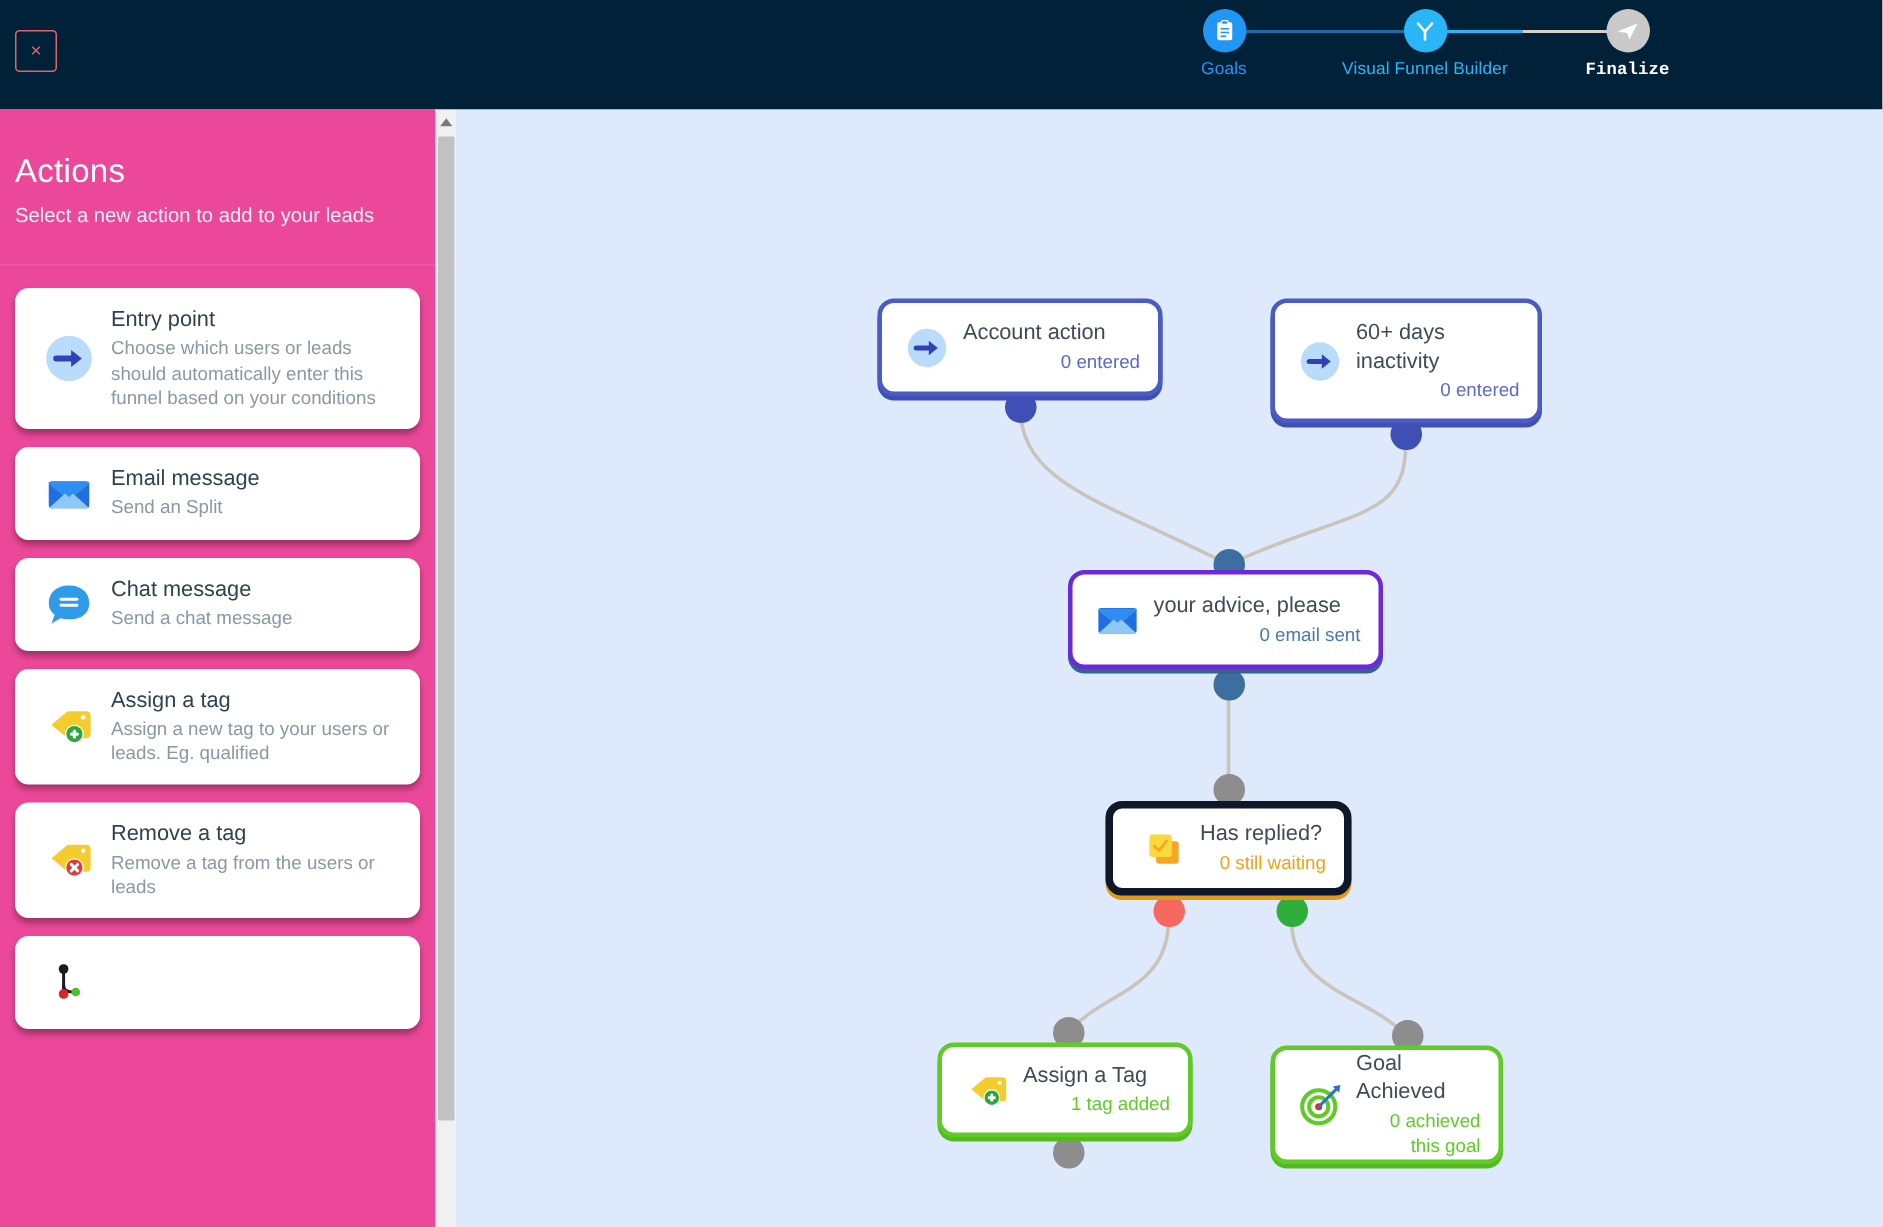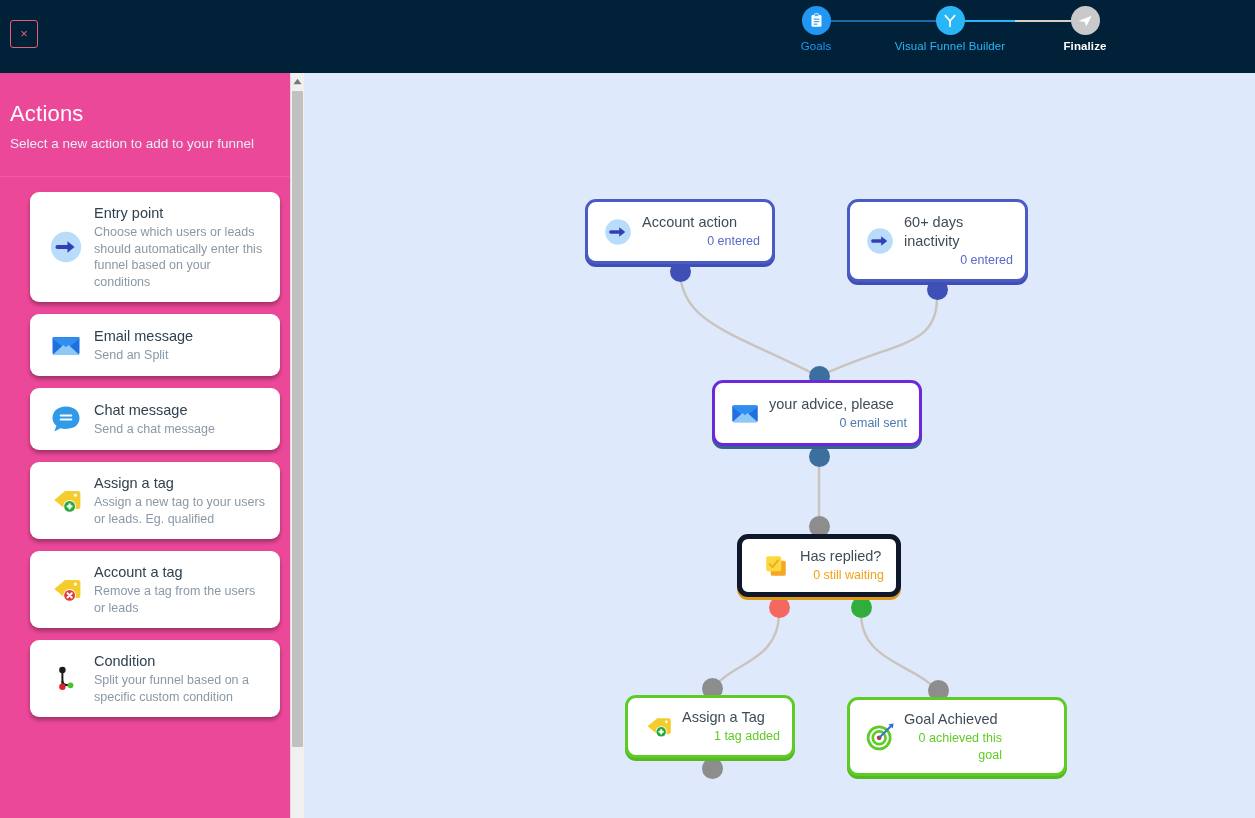--- a/index.html
+++ b/index.html
@@ -57,21 +57,21 @@
   #sidebar-header { padding: 28px 0 0 10px; height: 103px; }
   #sidebar-title {
     color: #ffffff; font-size: 22px; font-weight: normal; letter-spacing: .2px;
   }
   #sidebar-sub {
     color: #e8eef6; font-size: 13.5px; margin-top: 9px;
   }
   #sidebar-divider {
     height: 1px; background: rgba(255,255,255,.10); margin: 0;
   }
-  #action-list { padding: 15px 10px 10px 10px; margin-left: 20px; }
+  #action-list { padding: 15px 10px 10px 10px; }
   .action-card {
     position: relative;
     background: #ffffff;
     border-radius: 9px;
     margin-bottom: 12px;
     padding: 12px 12px 12px 8px;
     display: flex; align-items: center;
     box-shadow: 0 3px 4px rgba(0,0,0,.33);
     cursor: pointer;
     min-height: 62px;
@@ -192,29 +192,29 @@
         </div>
         <div class="step-label" style="color:#29b6f6;">Visual Funnel Builder</div>
       </div>
 
       <div class="step" style="left:245px;">
         <div class="step-circle" style="background:#c9c9c9;">
           <svg width="16" height="16" viewBox="0 0 24 24">
             <path d="M2 12 L22 4 L14 20 L11.5 13.5 Z" fill="#ffffff"></path>
           </svg>
         </div>
-        <div class="step-label" style="color:#ffffff;font-weight:bold;">Finalize</div>
+        <div class="step-label" style="color:#ffffff;font-weight:bold;font-family:Liberation Mono, monospace;">Finalize</div>
       </div>
     </div>
   </div>
 
   <div id="sidebar">
     <div id="sidebar-header">
       <h1 id="sidebar-title">Actions</h1>
-      <div id="sidebar-sub">Select a new action to add to your funnel</div>
+      <div id="sidebar-sub">Select a new action to add to your leads</div>
     </div>
     <div id="sidebar-divider"></div>
 
     <div id="action-list">
 
       <div class="action-card">
         <div class="action-ico">
           <svg width="38" height="38" viewBox="0 0 40 40">
             <circle cx="20" cy="20" r="16" fill="#b9dcfa"></circle>
             <path d="M11 20 H25" stroke="#3340b5" stroke-width="4.2" stroke-linecap="round"></path>
@@ -276,38 +276,34 @@
         <div class="action-ico">
           <svg width="36" height="36" viewBox="0 0 40 40">
             <path d="M19 9 H33 A3 3 0 0 1 36 12 V26 A3 3 0 0 1 33 29 H19 L7 19 Z" fill="#f5cc2d"></path>
             <circle cx="30.5" cy="13.5" r="1.7" fill="#fff"></circle>
             <circle cx="24" cy="26" r="7" fill="#ffffff"></circle>
             <circle cx="24" cy="26" r="6" fill="#e03b34"></circle>
             <path d="M21.6 23.6 L26.4 28.4 M26.4 23.6 L21.6 28.4" stroke="#ffffff" stroke-width="2.2" stroke-linecap="round"></path>
           </svg>
         </div>
         <div class="action-txt">
-          <div class="action-title">Account a tag</div>
+          <div class="action-title">Remove a tag</div>
           <div class="action-desc">Remove a tag from the users or leads</div>
         </div>
       </div>
 
       <div class="action-card">
         <div class="action-ico">
           <svg width="36" height="36" viewBox="0 0 40 40">
             <path d="M16 11 V27" stroke="#1a1a1a" stroke-width="2.2"></path>
             <path d="M16 22 Q16 27 23 27" stroke="#1a1a1a" stroke-width="2.2" fill="none"></path>
             <circle cx="16" cy="10" r="3.6" fill="#1a1a1a"></circle>
             <circle cx="16" cy="28.5" r="3.6" fill="#d7262b"></circle>
             <circle cx="25" cy="27" r="3.2" fill="#4bc227"></circle>
           </svg>
-        </div>
-        <div class="action-txt">
-          <div class="action-title">Condition</div>
-          <div class="action-desc">Split your funnel based on a specific custom condition</div>
         </div>
       </div>
 
     </div>
   </div>
 
   <div id="sb-track">
     <div id="sb-up">
       <svg width="9" height="7" viewBox="0 0 10 7">
         <path d="M5 0.5 L9.5 6.5 L0.5 6.5 Z" fill="#787878"></path>
@@ -407,21 +403,21 @@
         </svg>
       </div>
       <div class="node-txt">
         <div class="node-title">Assign a Tag</div>
         <div class="node-sub sub-green">1 tag added</div>
       </div>
     </div>
     <div class="port port-gray" style="left:398px;top:685px;"></div>
 
     <div class="port port-gray" style="left:624px;top:607px;"></div>
-    <div class="node n-green" style="left:543px;top:624px;width:220px;height:79px;">
+    <div class="node n-green" style="left:543px;top:624px;width:155px;height:79px;">
       <div class="node-ico">
         <svg width="34" height="34" viewBox="0 0 40 40">
           <circle cx="19" cy="21" r="13" fill="none" stroke="#5fcb26" stroke-width="3.2"></circle>
           <circle cx="19" cy="21" r="7.5" fill="none" stroke="#5fcb26" stroke-width="3.2"></circle>
           <circle cx="19" cy="21" r="2.8" fill="#e02b22"></circle>
           <path d="M19 21 L33 7" stroke="#2f6fd0" stroke-width="2.4" stroke-linecap="round"></path>
           <path d="M30 5 L36 4 L35 10 Z" fill="#2f6fd0"></path>
         </svg>
       </div>
       <div class="node-txt">

